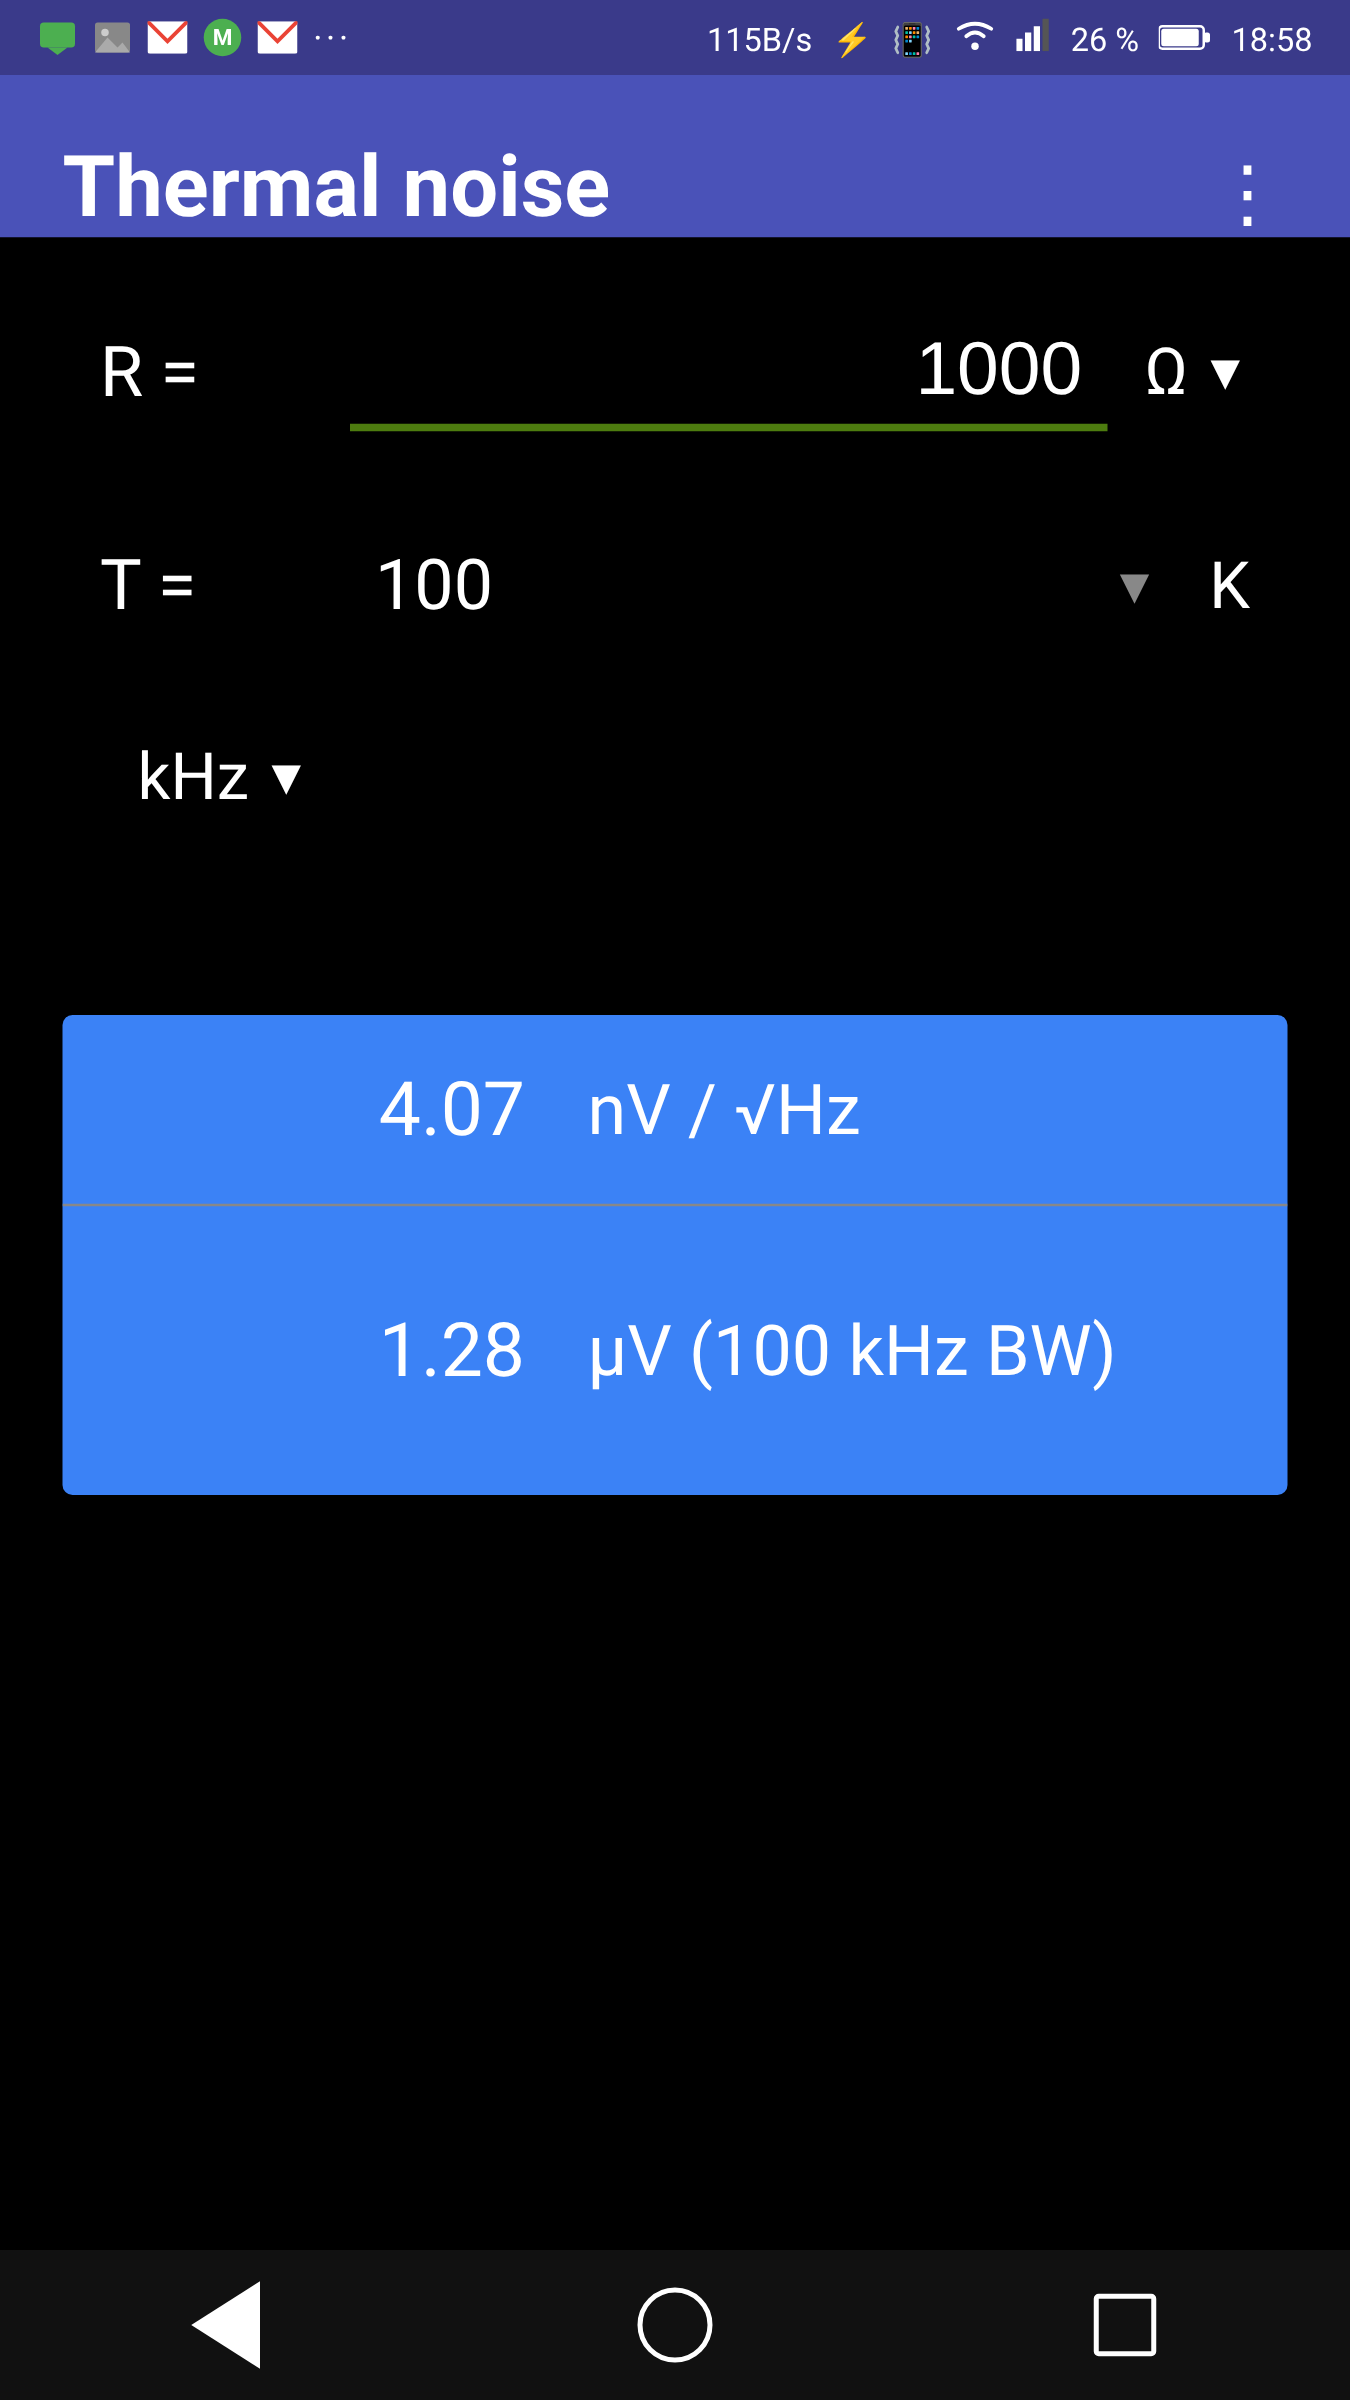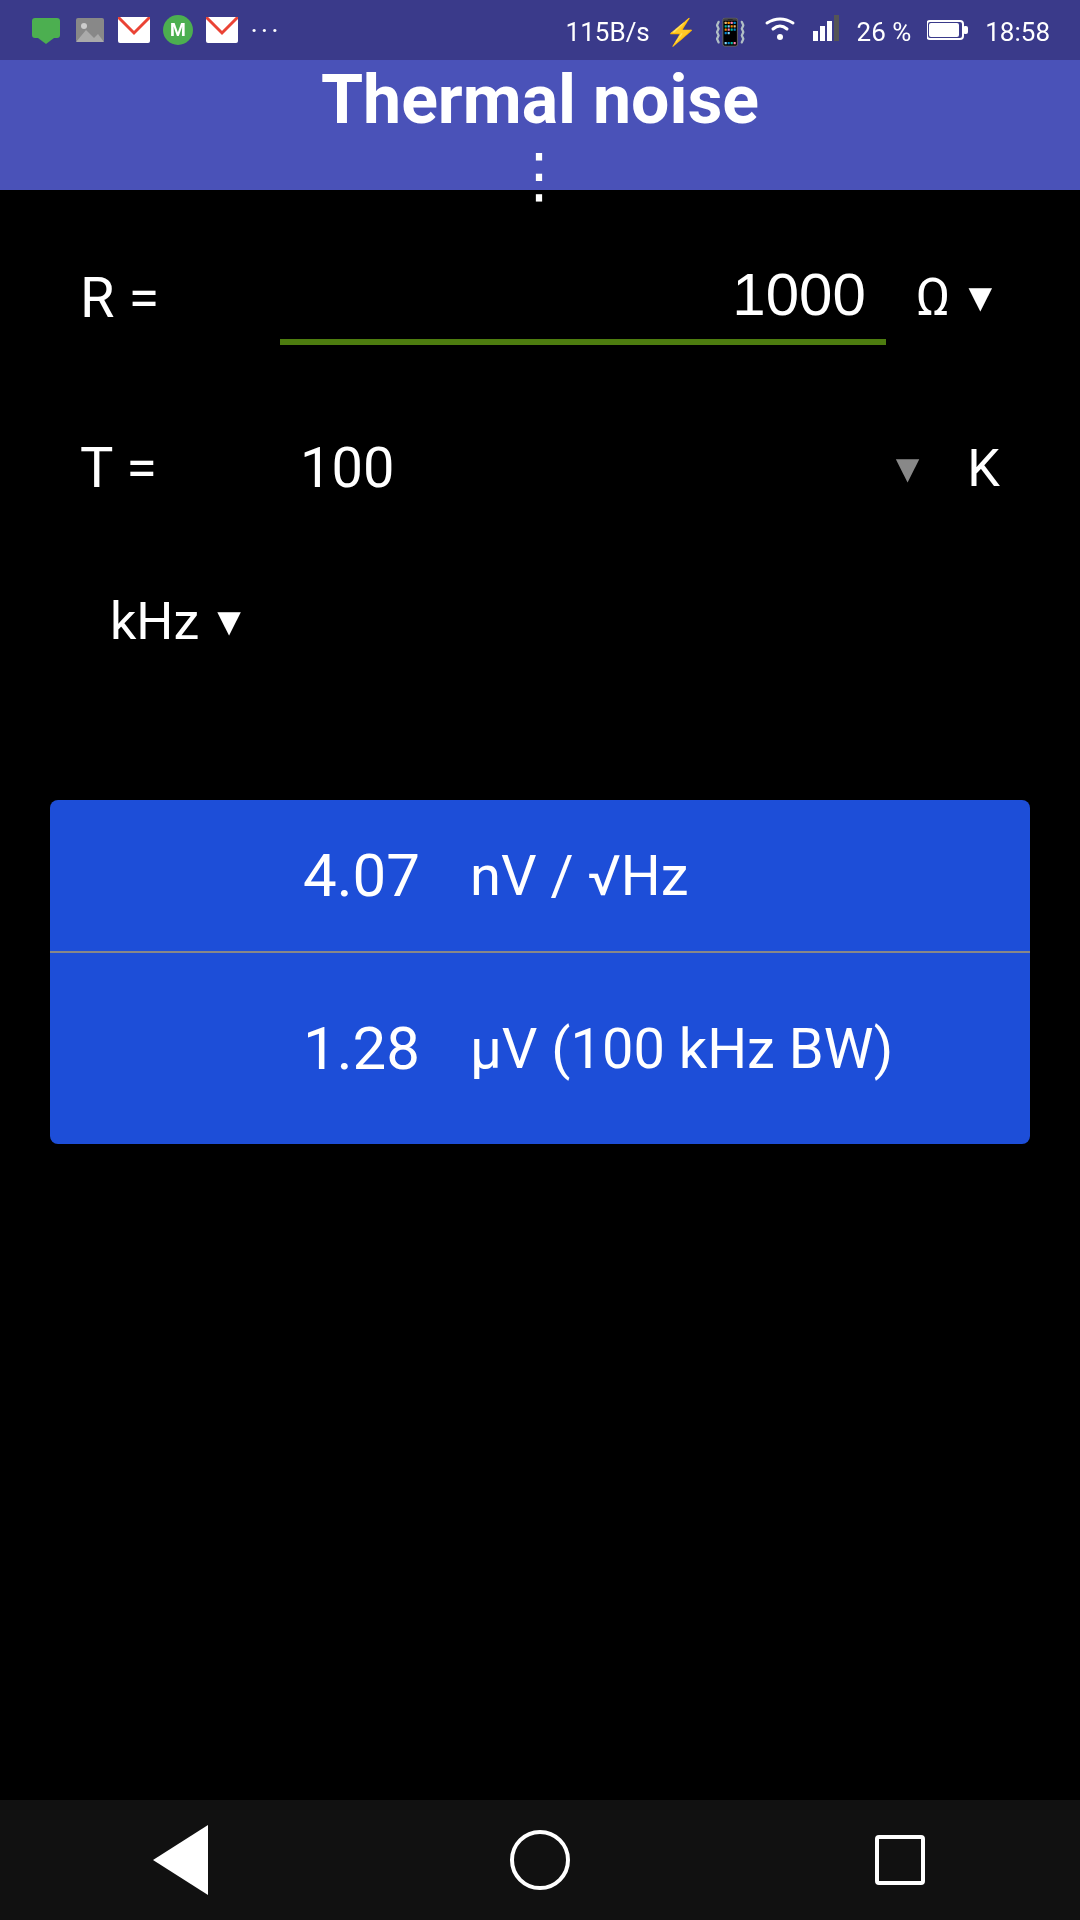--- a/index.html
+++ b/index.html
@@ -51,24 +51,23 @@
       gap: 16px;
       font-size: 26px;
     }
 
     
     .app-bar {
       width: 100%;
       height: 130px;
       background: #4a52b8;
       display: flex;
-      align-items: center;
+      align-items: flex-end;
       justify-content: space-between;
       padding: 0 50px;
-      flex-direction: column;
     }
 
     .app-title {
       color: white;
       font-size: 68px;
       font-weight: bold;
     }
 
     .more-icon {
       color: white;
@@ -155,36 +154,36 @@
     }
 
     .temp-dropdown-arrow {
       color: #888;
       font-size: 40px;
       margin-right: 10px;
     }
 
     
     .results-container {
-      margin: 28px 50px;
-      background: #1d4ed8;
+      margin: 40px 50px;
+      background: #3b82f6;
       border-radius: 8px;
       overflow: hidden;
     }
 
     .result-row {
       display: flex;
       align-items: center;
       padding: 40px 50px;
       border-bottom: 2px solid #888;
     }
 
     .result-row:last-child {
       border-bottom: none;
-      padding: 60px 50px;
+      padding: 80px 50px;
     }
 
     .result-value {
       color: white;
       font-size: 60px;
       width: 320px;
       text-align: right;
       flex-shrink: 0;
     }
 

